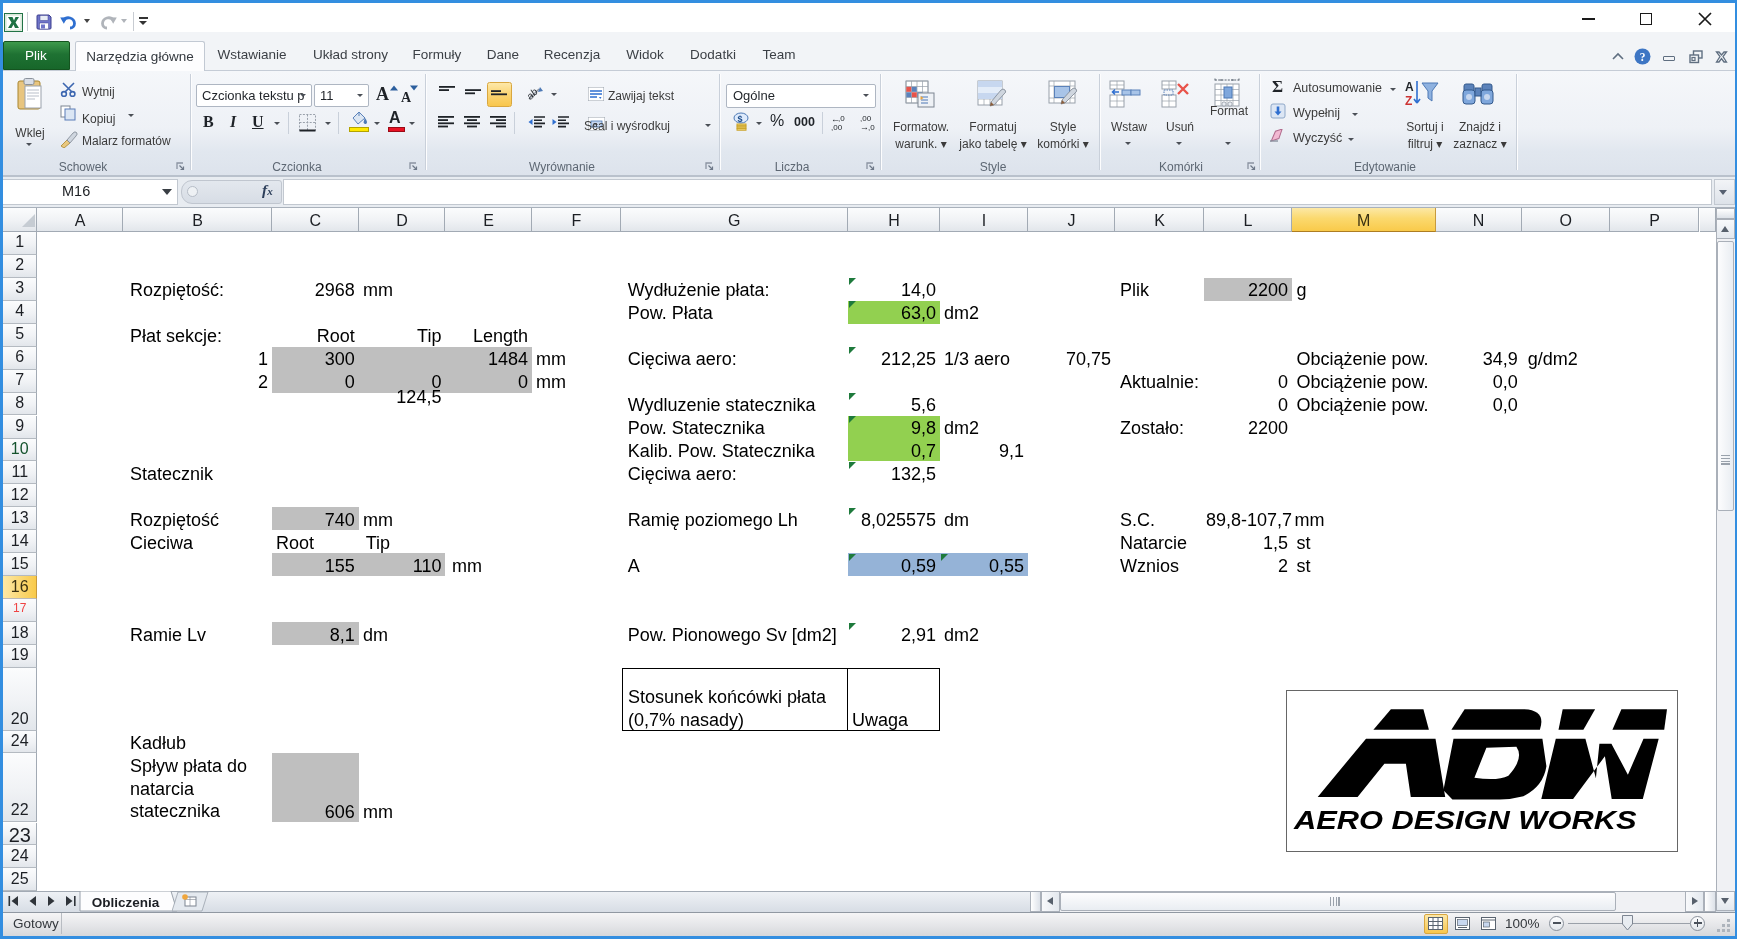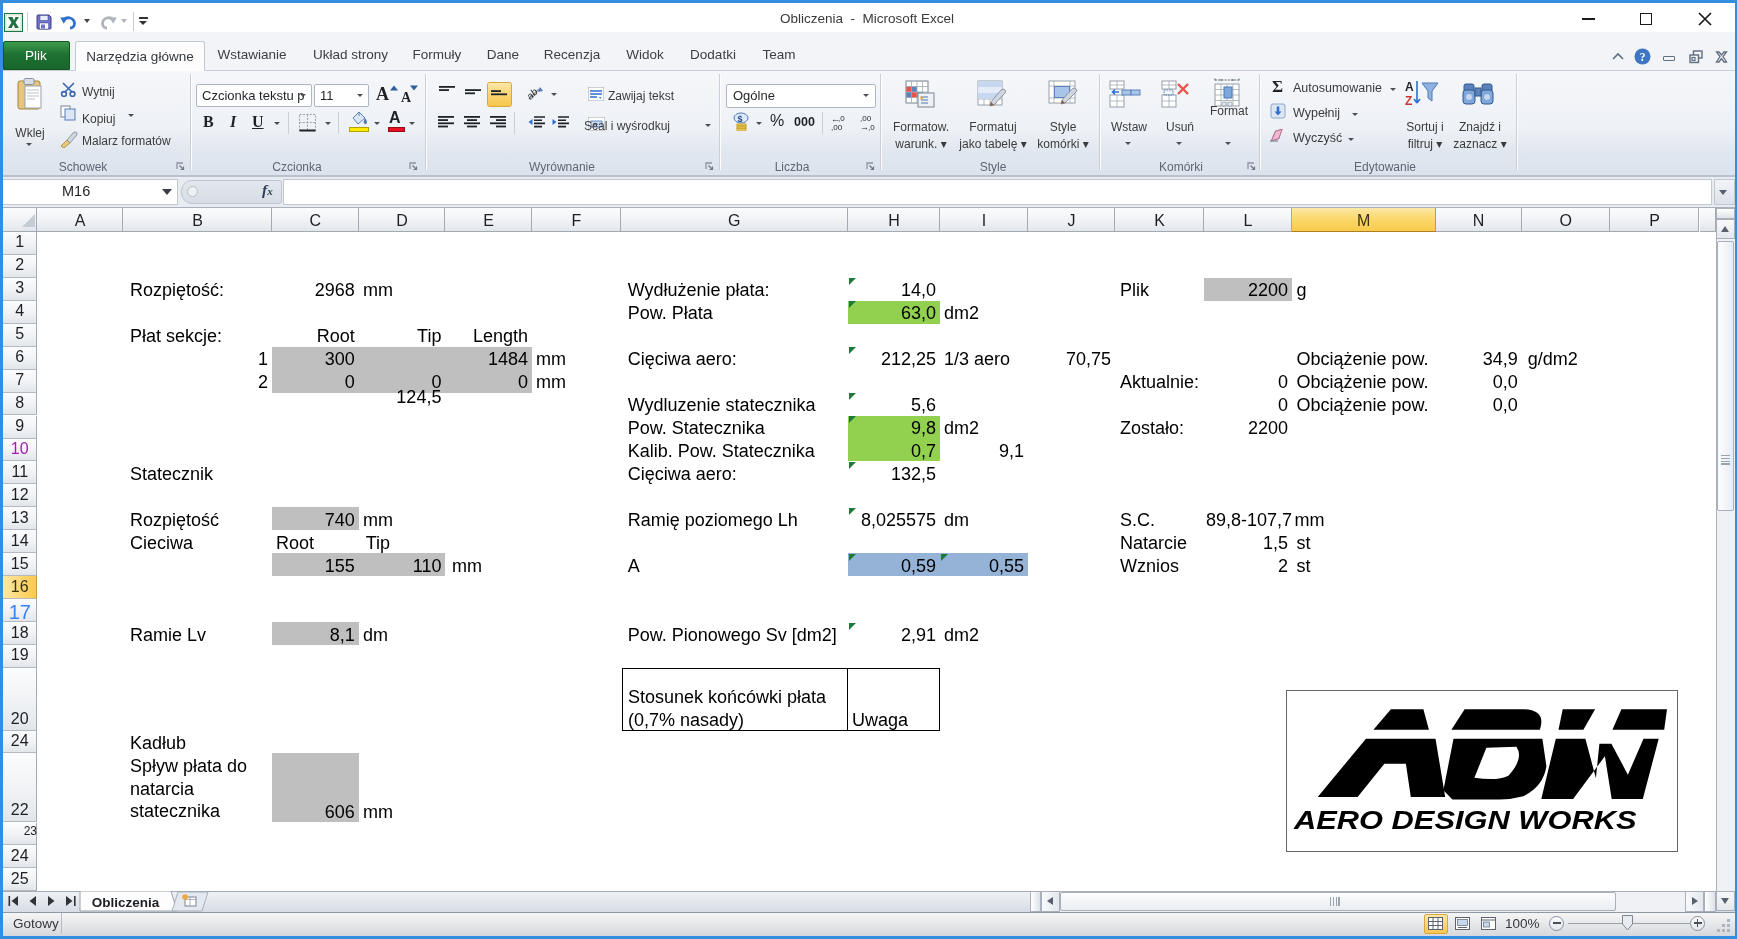--- a/index.html
+++ b/index.html
@@ -33,21 +33,20 @@
 </svg>
 <div class="ab" style="left:84px;top:19px;width:0;height:0;border-top:4px solid #444;border-left:3.5px solid transparent;border-right:3.5px solid transparent;"></div>
 <svg class="ab" style="left:99px;top:14px;" width="18" height="16" viewBox="0 0 18 16">
 <path d="M14.5 6.5 A 6 6 0 0 0 3.5 9.5 A 4.5 4.5 0 0 0 8 14" fill="none" stroke="#b0b4ba" stroke-width="2.8"></path>
 <path d="M17.8 3.5 L10.5 3.2 L14.2 9.8 Z" fill="#b0b4ba"></path>
 </svg>
 <div class="ab" style="left:121px;top:19px;width:0;height:0;border-top:4px solid #b0b4ba;border-left:3.5px solid transparent;border-right:3.5px solid transparent;"></div>
 <div class="ab" style="left:133px;top:12px;width:1px;height:19px;background:#c8ccd2;"></div>
 <div class="ab" style="left:139px;top:17px;width:9px;height:1.6px;background:#333;"></div>
 <div class="ab" style="left:139px;top:21px;width:0;height:0;border-top:4.5px solid #333;border-left:4.5px solid transparent;border-right:4.5px solid transparent;"></div>
-<div class="ab" style="left:600px;top:11px;width:534px;text-align:center;font-size:13.5px;color:#3a3a3a;">Obliczenia&nbsp; -&nbsp; Microsoft Excel</div>
 <div class="ab" style="left:1582px;top:18px;width:13px;height:1.8px;background:#1a1a1a;"></div>
 <div class="ab" style="left:1640px;top:13px;width:12px;height:11.5px;border:1.8px solid #1a1a1a;"></div>
 <svg class="ab" style="left:1698px;top:12px;" width="14" height="14" viewBox="0 0 14 14">
 <path d="M1 1 L13 13 M13 1 L1 13" stroke="#1a1a1a" stroke-width="1.7"></path>
     </svg>
 <div class="ab" style="left:2.5px;top:32px;width:1732px;height:38.5px;background:#f2f4f7;"></div>
 <div class="ab" style="left:2.5px;top:69.8px;width:1732px;height:1.2px;background:#c5ccd6;"></div>
 <div class="ab" style="left:2.5px;top:40.5px;width:67px;height:29.3px;background:linear-gradient(#3e9a4c,#1f7233 45%,#17672a);border:1px solid #14541f;border-radius:2px 2px 0 0;color:#fff;font-size:13.5px;text-align:center;line-height:28px;">Plik</div>
 <div class="ab" style="left:75px;top:40.5px;width:130px;height:30.5px;background:#fdfdfe;border:1px solid #c2c9d3;border-bottom:none;border-radius:2.5px 2.5px 0 0;color:#33383e;font-size:13.5px;text-align:center;line-height:29px;">Narzędzia główne</div>
 <div class="ab" style="left:182px;top:47px;width:140px;text-align:center;font-size:13.5px;color:#3c4046;">Wstawianie</div>
@@ -431,47 +430,47 @@
 <div class="ab" style="left:2.5px;top:325.2px;width:34.5px;text-align:center;font-size:16px;color:#1c1f24;">5</div>
 <div class="ab" style="left:2.5px;top:346.7px;width:34.5px;height:23.0px;background:linear-gradient(#fbfcfd,#f0f2f5 55%,#e2e6eb);border-right:1px solid #a2aab4;border-bottom:1px solid #b4bac1;"></div>
 <div class="ab" style="left:2.5px;top:348.2px;width:34.5px;text-align:center;font-size:16px;color:#1c1f24;">6</div>
 <div class="ab" style="left:2.5px;top:369.7px;width:34.5px;height:22.900000000000034px;background:linear-gradient(#fbfcfd,#f0f2f5 55%,#e2e6eb);border-right:1px solid #a2aab4;border-bottom:1px solid #b4bac1;"></div>
 <div class="ab" style="left:2.5px;top:371.1px;width:34.5px;text-align:center;font-size:16px;color:#1c1f24;">7</div>
 <div class="ab" style="left:2.5px;top:392.6px;width:34.5px;height:22.899999999999977px;background:linear-gradient(#fbfcfd,#f0f2f5 55%,#e2e6eb);border-right:1px solid #a2aab4;border-bottom:1px solid #b4bac1;"></div>
 <div class="ab" style="left:2.5px;top:394.0px;width:34.5px;text-align:center;font-size:16px;color:#1c1f24;">8</div>
 <div class="ab" style="left:2.5px;top:415.5px;width:34.5px;height:23.0px;background:linear-gradient(#fbfcfd,#f0f2f5 55%,#e2e6eb);border-right:1px solid #a2aab4;border-bottom:1px solid #b4bac1;"></div>
 <div class="ab" style="left:2.5px;top:417.0px;width:34.5px;text-align:center;font-size:16px;color:#1c1f24;">9</div>
 <div class="ab" style="left:2.5px;top:438.5px;width:34.5px;height:22.899999999999977px;background:linear-gradient(#fbfcfd,#f0f2f5 55%,#e2e6eb);border-right:1px solid #a2aab4;border-bottom:1px solid #b4bac1;"></div>
-<div class="ab" style="left:2.5px;top:439.9px;width:34.5px;text-align:center;font-size:16px;color:#a21caf;">10</div>
+<div class="ab" style="left:2.5px;top:439.9px;width:34.5px;text-align:center;font-size:16px;color:#14532d;">10</div>
 <div class="ab" style="left:2.5px;top:461.4px;width:34.5px;height:23.0px;background:linear-gradient(#fbfcfd,#f0f2f5 55%,#e2e6eb);border-right:1px solid #a2aab4;border-bottom:1px solid #b4bac1;"></div>
 <div class="ab" style="left:2.5px;top:462.9px;width:34.5px;text-align:center;font-size:16px;color:#1c1f24;">11</div>
 <div class="ab" style="left:2.5px;top:484.4px;width:34.5px;height:22.900000000000034px;background:linear-gradient(#fbfcfd,#f0f2f5 55%,#e2e6eb);border-right:1px solid #a2aab4;border-bottom:1px solid #b4bac1;"></div>
 <div class="ab" style="left:2.5px;top:485.8px;width:34.5px;text-align:center;font-size:16px;color:#1c1f24;">12</div>
 <div class="ab" style="left:2.5px;top:507.3px;width:34.5px;height:22.900000000000034px;background:linear-gradient(#fbfcfd,#f0f2f5 55%,#e2e6eb);border-right:1px solid #a2aab4;border-bottom:1px solid #b4bac1;"></div>
 <div class="ab" style="left:2.5px;top:508.70000000000005px;width:34.5px;text-align:center;font-size:16px;color:#1c1f24;">13</div>
 <div class="ab" style="left:2.5px;top:530.2px;width:34.5px;height:23.0px;background:linear-gradient(#fbfcfd,#f0f2f5 55%,#e2e6eb);border-right:1px solid #a2aab4;border-bottom:1px solid #b4bac1;"></div>
 <div class="ab" style="left:2.5px;top:531.7px;width:34.5px;text-align:center;font-size:16px;color:#1c1f24;">14</div>
 <div class="ab" style="left:2.5px;top:553.2px;width:34.5px;height:22.899999999999977px;background:linear-gradient(#fbfcfd,#f0f2f5 55%,#e2e6eb);border-right:1px solid #a2aab4;border-bottom:1px solid #b4bac1;"></div>
 <div class="ab" style="left:2.5px;top:554.6px;width:34.5px;text-align:center;font-size:16px;color:#1c1f24;">15</div>
 <div class="ab" style="left:2.5px;top:576.1px;width:34.5px;height:23.0px;background:linear-gradient(90deg,#fce8a6,#f9ca4a);border-right:1px solid #c79a3d;border-bottom:1px solid #b9b9b9;"></div>
 <div class="ab" style="left:2.5px;top:577.6px;width:34.5px;text-align:center;font-size:16px;color:#3a3112;">16</div>
 <div class="ab" style="left:2.5px;top:599.1px;width:34.5px;height:22.899999999999977px;background:linear-gradient(#fbfcfd,#f0f2f5 55%,#e2e6eb);border-right:1px solid #a2aab4;border-bottom:1px solid #b4bac1;"></div>
-<div class="ab" style="left:2.5px;top:600.5px;width:34.5px;text-align:center;font-size:20px;color:#3b82f6;">17</div>
+<div class="ab" style="left:2.5px;top:600.5px;width:34.5px;text-align:center;font-size:12px;color:#ef4444;">17</div>
 <div class="ab" style="left:2.5px;top:622.0px;width:34.5px;height:23.0px;background:linear-gradient(#fbfcfd,#f0f2f5 55%,#e2e6eb);border-right:1px solid #a2aab4;border-bottom:1px solid #b4bac1;"></div>
 <div class="ab" style="left:2.5px;top:623.5px;width:34.5px;text-align:center;font-size:16px;color:#1c1f24;">18</div>
 <div class="ab" style="left:2.5px;top:645.0px;width:34.5px;height:22.899999999999977px;background:linear-gradient(#fbfcfd,#f0f2f5 55%,#e2e6eb);border-right:1px solid #a2aab4;border-bottom:1px solid #b4bac1;"></div>
 <div class="ab" style="left:2.5px;top:646.4px;width:34.5px;text-align:center;font-size:16px;color:#1c1f24;">19</div>
 <div class="ab" style="left:2.5px;top:667.9px;width:34.5px;height:63.30000000000007px;background:linear-gradient(#fbfcfd,#f0f2f5 55%,#e2e6eb);border-right:1px solid #a2aab4;border-bottom:1px solid #b4bac1;"></div>
 <div class="ab" style="left:2.5px;top:709.7px;width:34.5px;text-align:center;font-size:16px;color:#1c1f24;">20</div>
 <div class="ab" style="left:2.5px;top:731.2px;width:34.5px;height:22.199999999999932px;background:linear-gradient(#fbfcfd,#f0f2f5 55%,#e2e6eb);border-right:1px solid #a2aab4;border-bottom:1px solid #b4bac1;"></div>
 <div class="ab" style="left:2.5px;top:731.9px;width:34.5px;text-align:center;font-size:16px;color:#1c1f24;">24</div>
 <div class="ab" style="left:2.5px;top:753.4px;width:34.5px;height:69.10000000000002px;background:linear-gradient(#fbfcfd,#f0f2f5 55%,#e2e6eb);border-right:1px solid #a2aab4;border-bottom:1px solid #b4bac1;"></div>
 <div class="ab" style="left:2.5px;top:801.0px;width:34.5px;text-align:center;font-size:16px;color:#1c1f24;">22</div>
 <div class="ab" style="left:2.5px;top:822.5px;width:34.5px;height:22.899999999999977px;background:linear-gradient(#fbfcfd,#f0f2f5 55%,#e2e6eb);border-right:1px solid #a2aab4;border-bottom:1px solid #b4bac1;"></div>
-<div class="ab" style="left:2.5px;top:823.9px;width:34.5px;text-align:right;font-size:12px;color:#1c1f24;">23</div>
+<div class="ab" style="left:2.5px;top:823.9px;width:34.5px;text-align:center;font-size:20px;color:#1c1f24;">23</div>
 <div class="ab" style="left:2.5px;top:845.4px;width:34.5px;height:23.0px;background:linear-gradient(#fbfcfd,#f0f2f5 55%,#e2e6eb);border-right:1px solid #a2aab4;border-bottom:1px solid #b4bac1;"></div>
 <div class="ab" style="left:2.5px;top:846.9px;width:34.5px;text-align:center;font-size:16px;color:#1c1f24;">24</div>
 <div class="ab" style="left:2.5px;top:868.4px;width:34.5px;height:22.899999999999977px;background:linear-gradient(#fbfcfd,#f0f2f5 55%,#e2e6eb);border-right:1px solid #a2aab4;border-bottom:1px solid #b4bac1;"></div>
 <div class="ab" style="left:2.5px;top:869.8px;width:34.5px;text-align:center;font-size:16px;color:#1c1f24;">25</div>
 <div class="ab" style="left:272px;top:346.7px;width:260px;height:45.900000000000034px;background:#bfbfbf;"></div>
 <div class="ab" style="left:1204px;top:277.9px;width:88px;height:22.900000000000034px;background:#bfbfbf;"></div>
 <div class="ab" style="left:272px;top:507.3px;width:86.69999999999999px;height:22.900000000000034px;background:#bfbfbf;"></div>
 <div class="ab" style="left:272px;top:553.2px;width:173.39999999999998px;height:22.899999999999977px;background:#bfbfbf;"></div>
 <div class="ab" style="left:272px;top:622.0px;width:86.69999999999999px;height:23.0px;background:#bfbfbf;"></div>
 <div class="ab" style="left:272px;top:753.4px;width:86.69999999999999px;height:69.10000000000002px;background:#bfbfbf;"></div>

